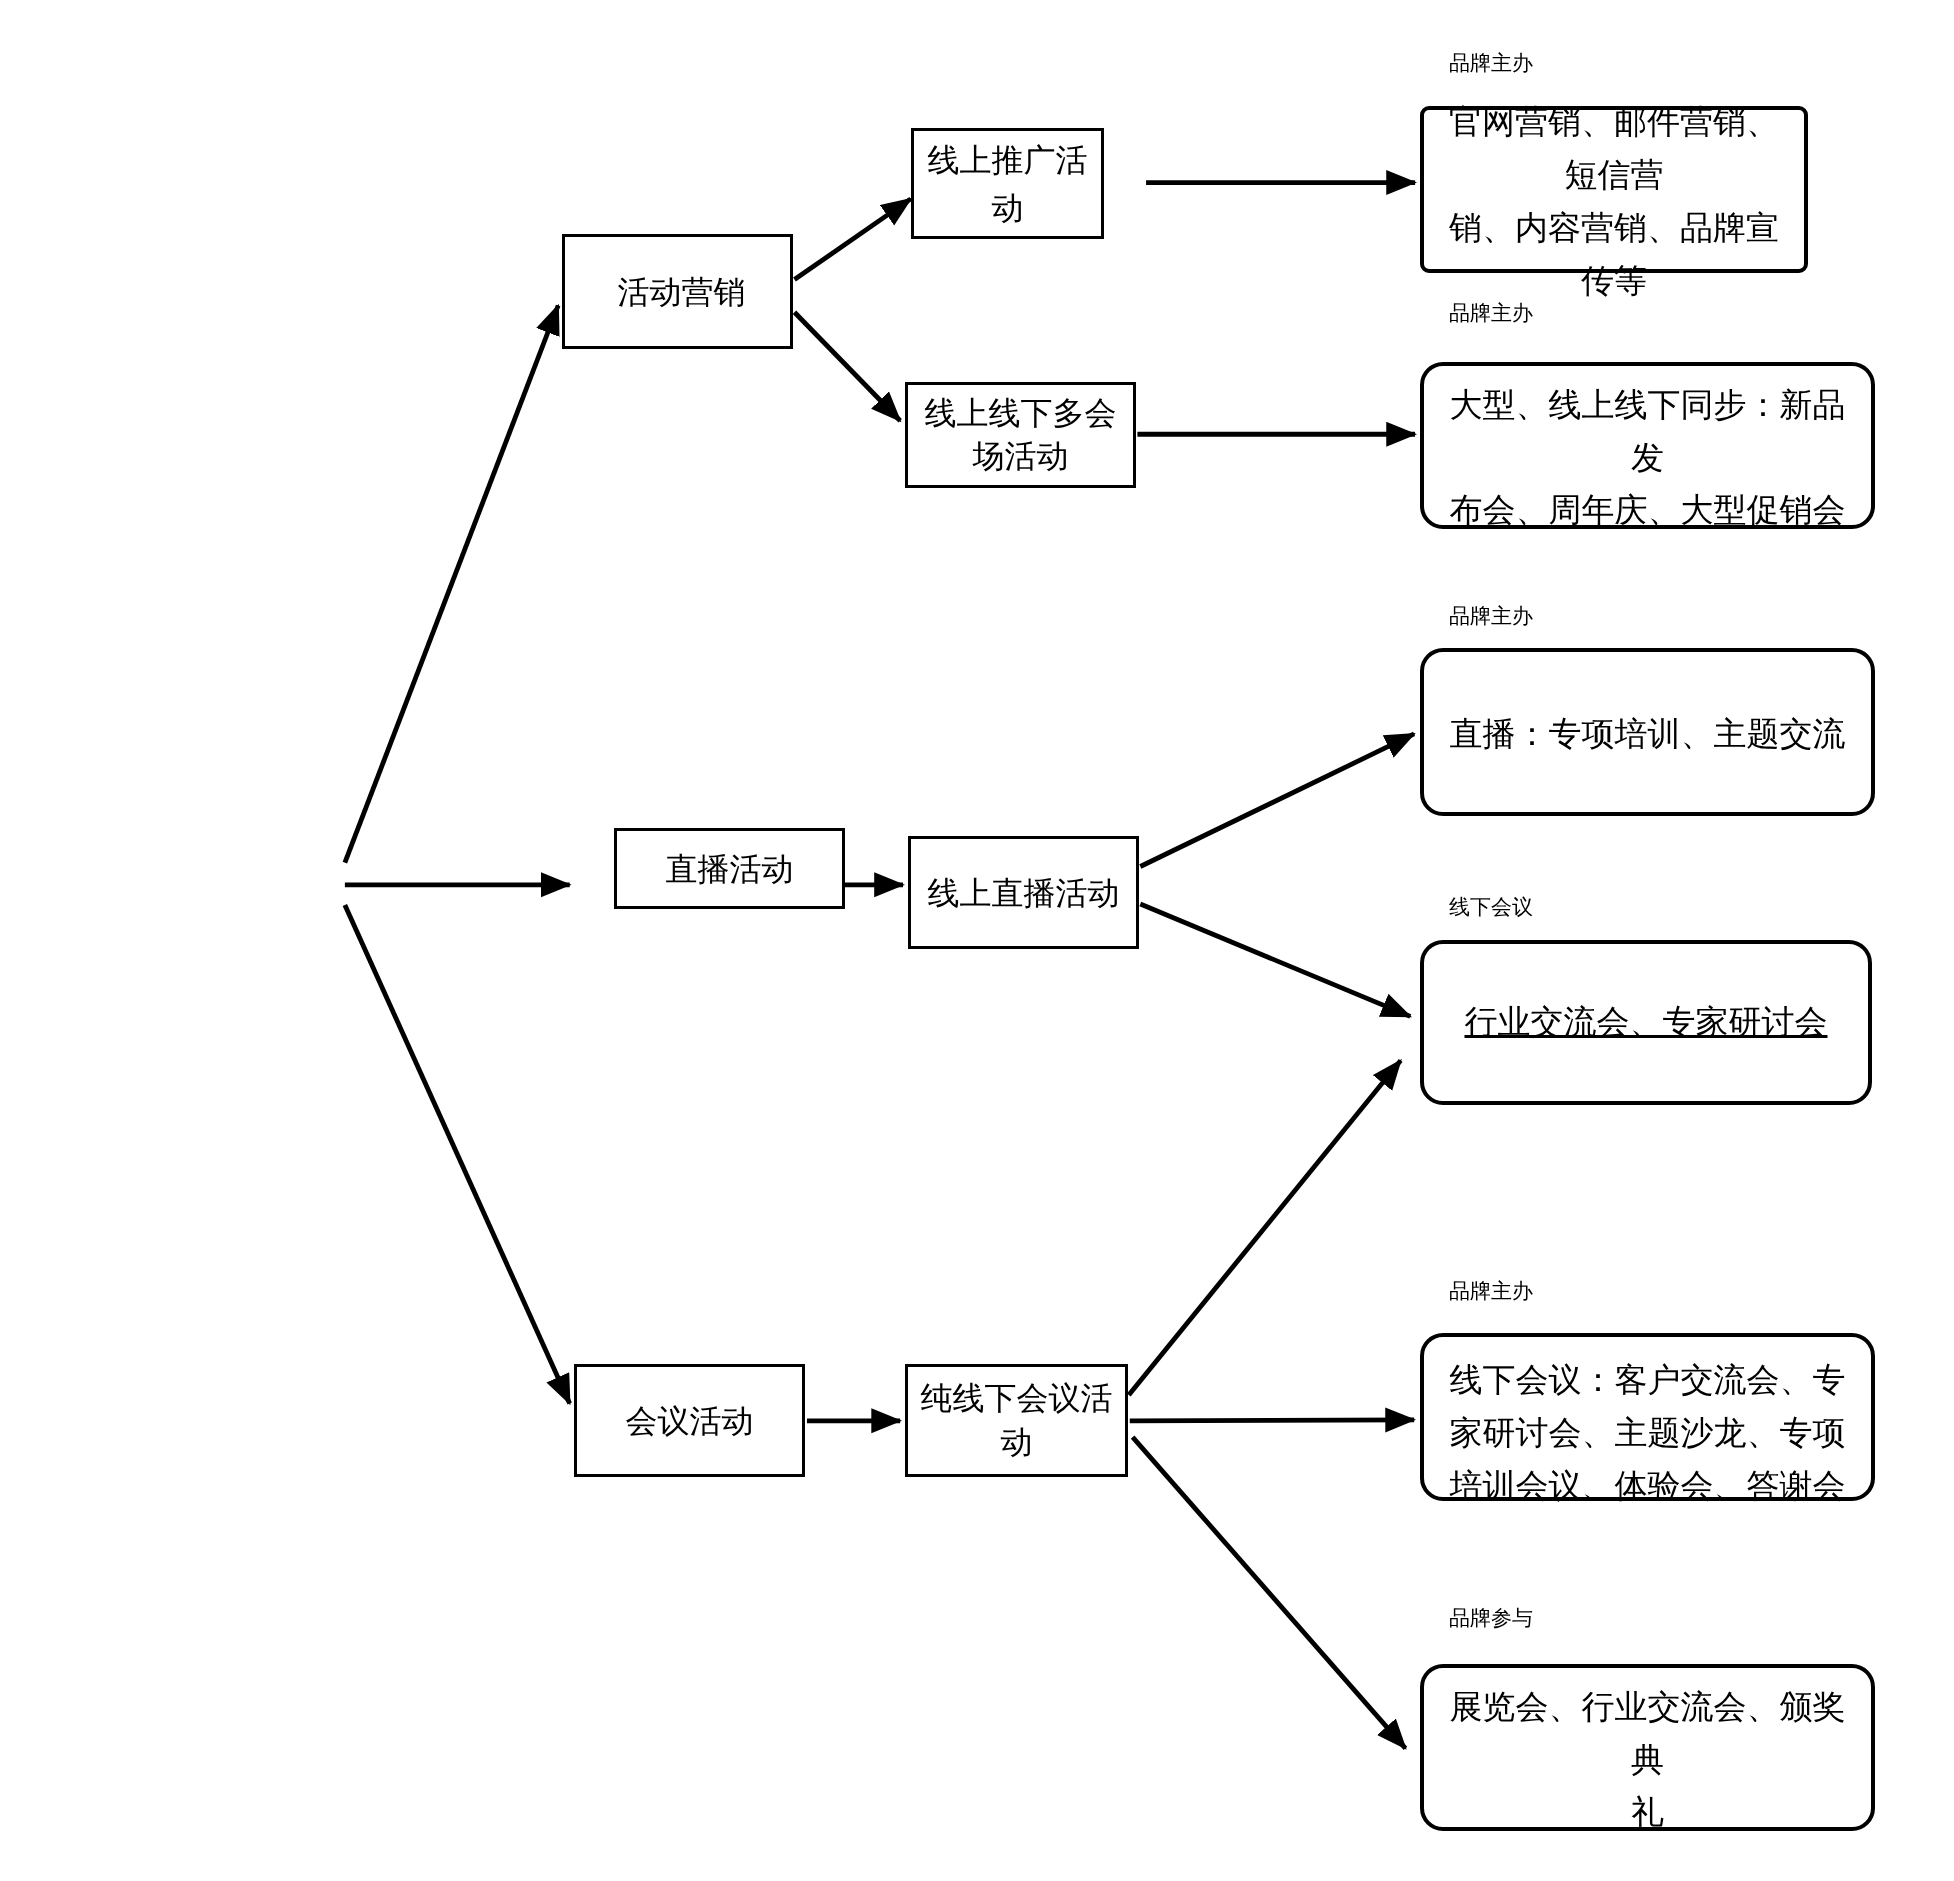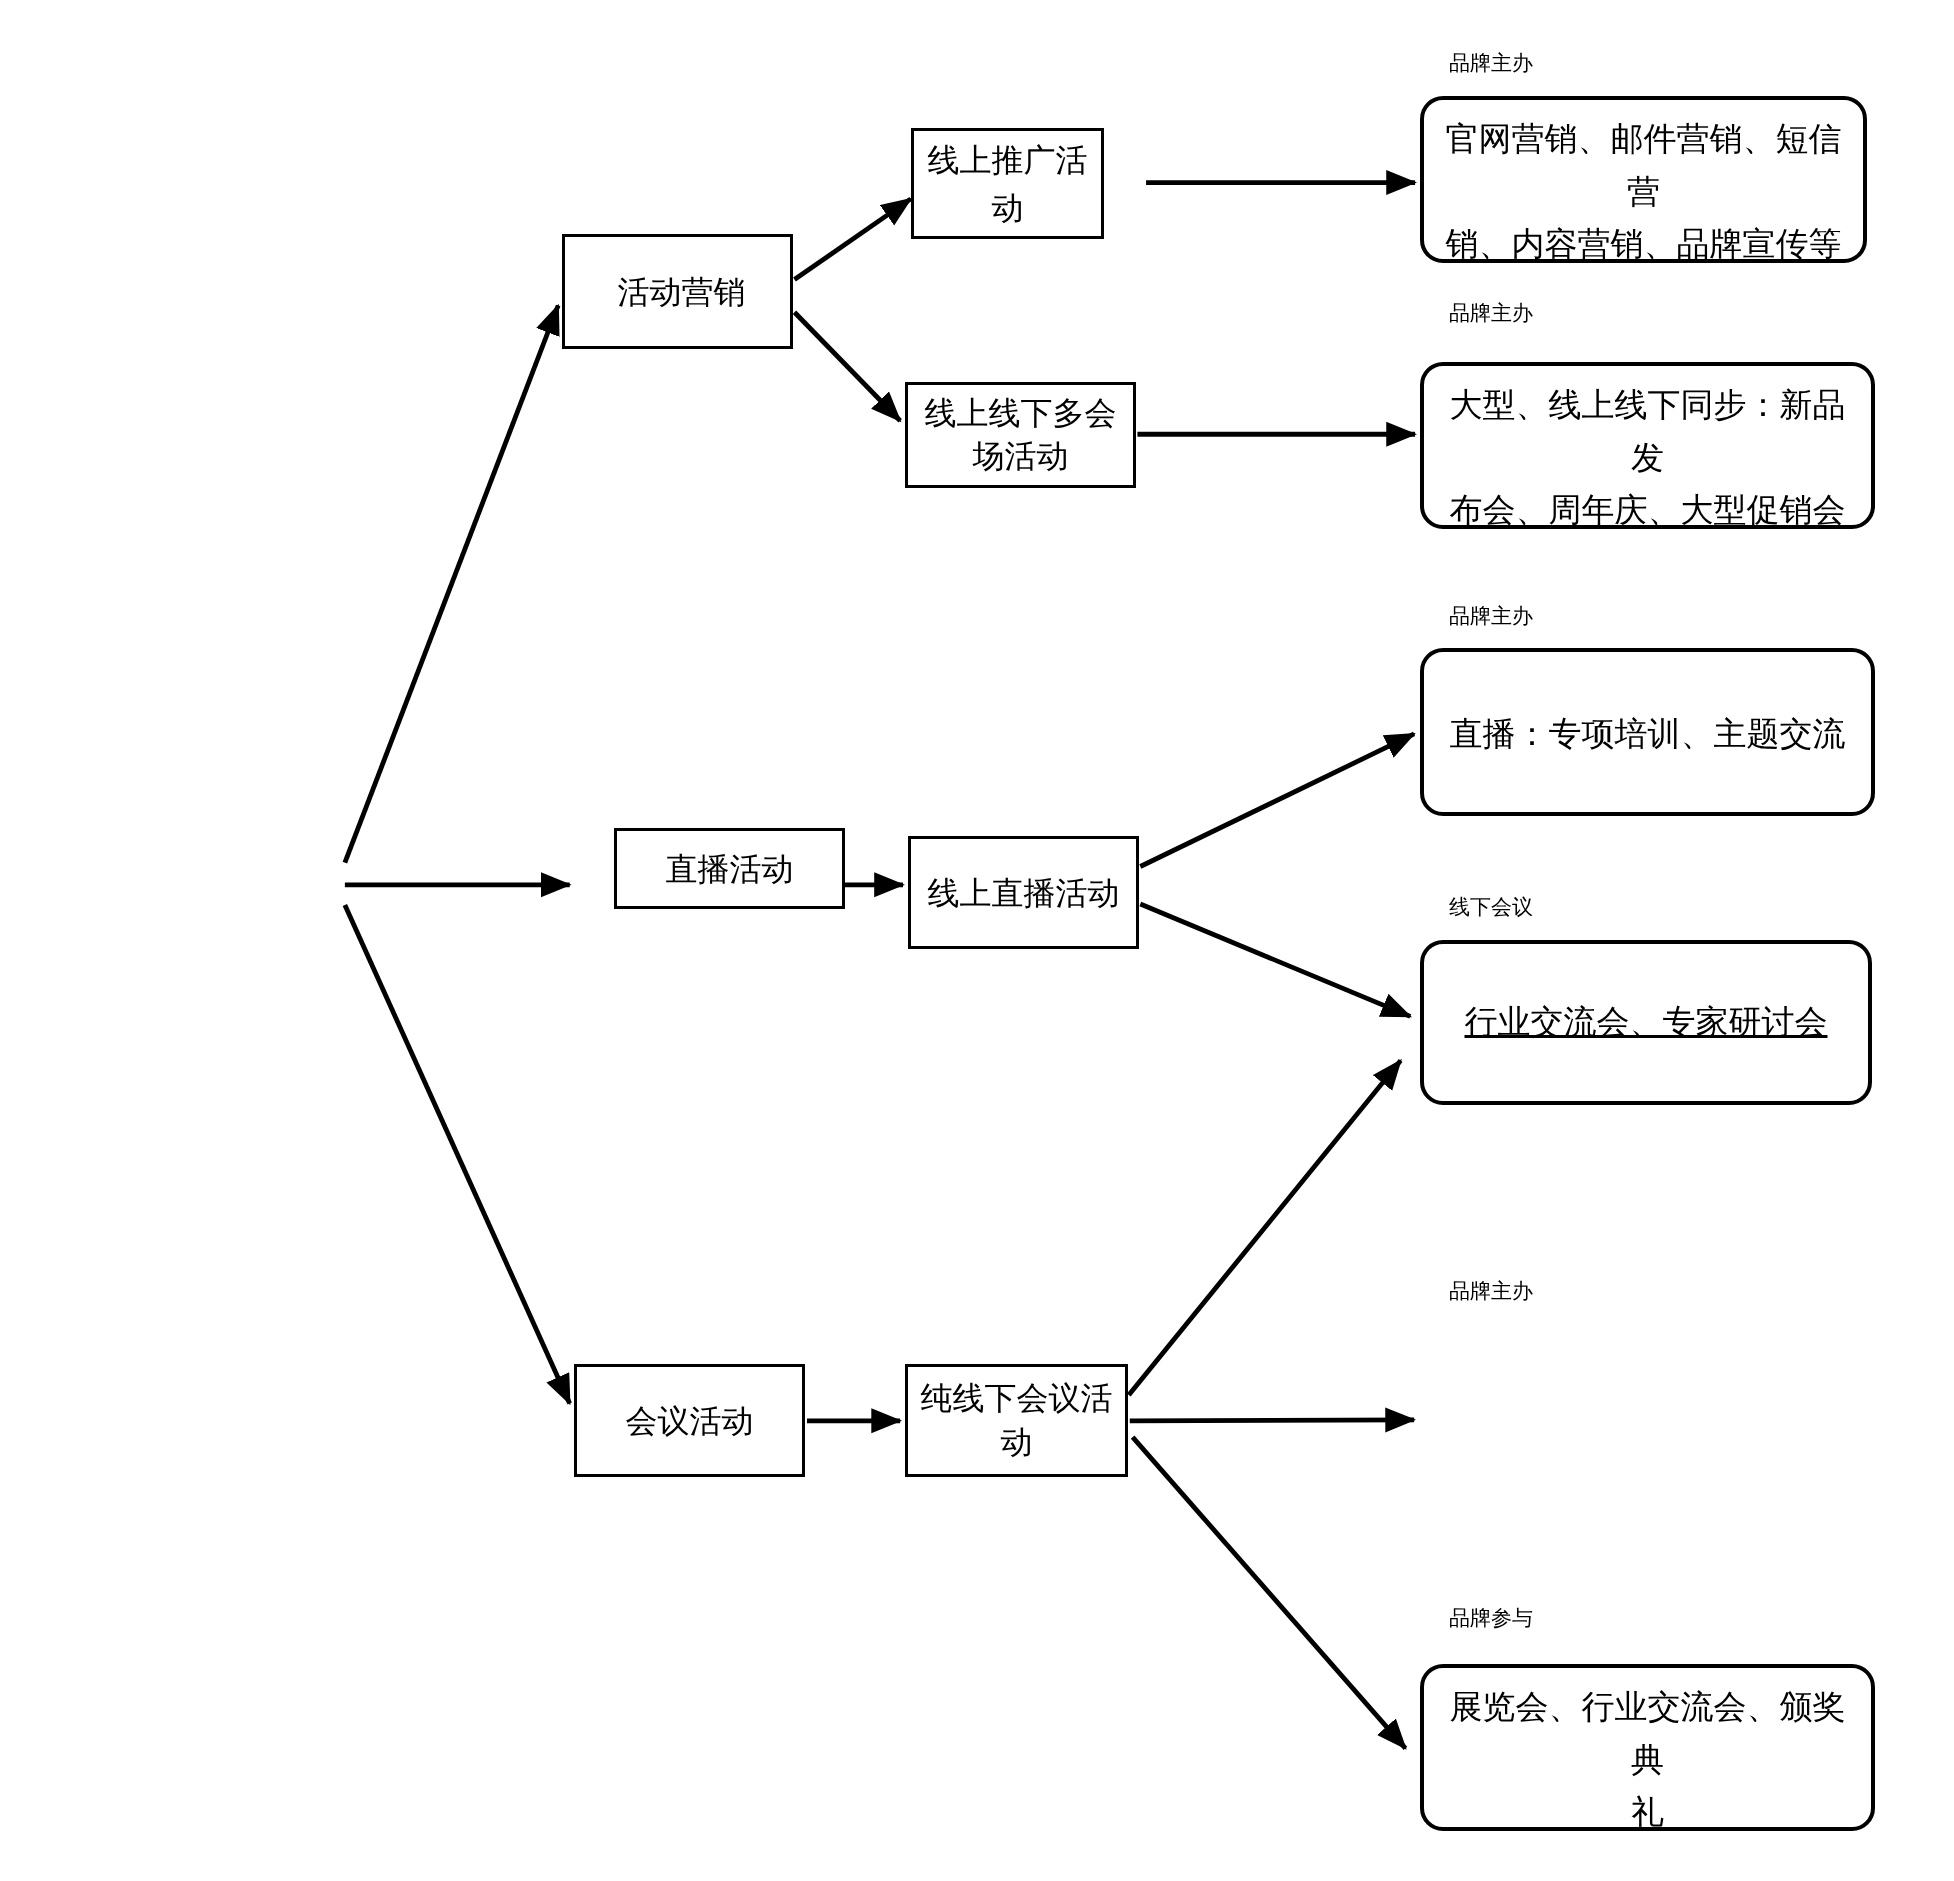--- a/index.html
+++ b/index.html
@@ -92,28 +92,31 @@
   <div class="node" style="left:905px;top:1364px;width:223px;height:113px;line-height:1.35;">纯线下会议活
 动</div>
 
   <div class="leaf-label" style="left:1449px;top:50px;">品牌主办</div>
   <div class="leaf-label" style="left:1449px;top:300px;">品牌主办</div>
   <div class="leaf-label" style="left:1449px;top:603px;">品牌主办</div>
   <div class="leaf-label" style="left:1449px;top:894px;">线下会议</div>
   <div class="leaf-label" style="left:1449px;top:1278px;">品牌主办</div>
   <div class="leaf-label" style="left:1449px;top:1605px;">品牌参与</div>
 
-  <div class="leaf" style="left:1420px;top:96px;width:447px;height:167px;">官网营销、邮件营销、短信营
+  <div class="leaf" style="left:1420px;top:106px;width:388px;height:167px;border-radius:9px;">官网营销、邮件营销、短信营
 销、内容营销、品牌宣传等</div>
 
   <div class="leaf" style="left:1420px;top:351px;width:455px;height:167px;margin-top:11px;">大型、线上线下同步：新品发
 布会、周年庆、大型促销会</div>
 
   <div class="leaf" style="left:1420px;top:648px;width:455px;height:168px;padding-top:3.8px;">直播：专项培训、主题交流</div>
 
   <div class="leaf" style="left:1420px;top:940px;width:452px;height:165px;padding-top:0;text-decoration:underline;">行业交流会、专家研讨会</div>
 
+  <div class="leaf" style="left:1420px;top:1333px;width:455px;height:168px;padding-top:33px;">线下会议：客户交流会、专
+家研讨会、主题沙龙、专项
+培训会议、体验会、答谢会</div>
 
   <div class="leaf" style="left:1420px;top:1664px;width:455px;height:167px;">展览会、行业交流会、颁奖典
 礼</div>
 
 </div>
 
 
 </body></html>

